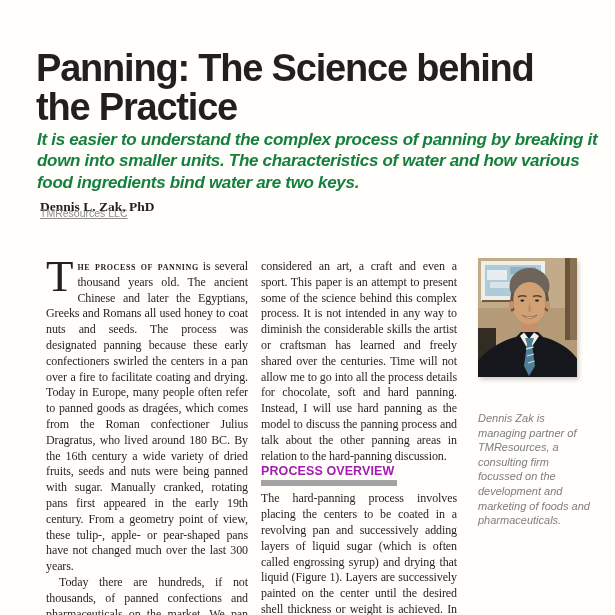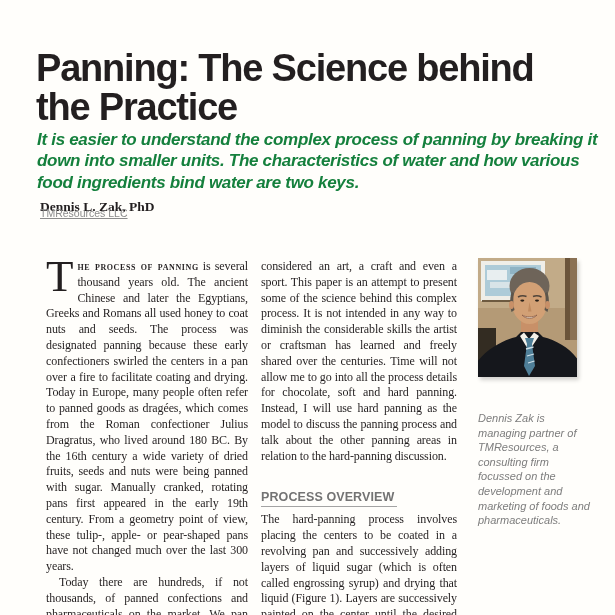--- a/index.html
+++ b/index.html
@@ -41,23 +41,23 @@
   .col p { margin:0; }
   .indent { text-indent:13px; }
   .dropcap {
     float:left; font-size:45px; line-height:33px; height:31px;
     padding:1px 4px 0 0;
   }
   .smallcaps { font-variant:small-caps; letter-spacing:0.6px;font-weight:bold; }
   .section-heading {
     display:inline-block;
     font:700 12.5px/14px "Liberation Sans","DejaVu Sans",sans-serif;
-    letter-spacing:0.1px; color:#737373;
-    border-bottom:1px solid #a3a3a3; padding:0 3px 2px 0;
-    margin:26px 0 5px 0;
+    letter-spacing:0.1px; color:#a21caf;
+    border-bottom:6px solid #a3a3a3; padding:0 3px 2px 0;
+    margin:0 0 5px 0;
   }
 
   
   .photo {
     position:absolute; left:478px; top:258px; width:99px; height:119px;
     box-shadow:2px 3px 4px rgba(0,0,0,0.18); background:#b49a76;
   }
   .photo svg { display:block; width:100%; height:100%; }
   .caption {
     position:absolute; left:478px; top:391px; width:116px;

